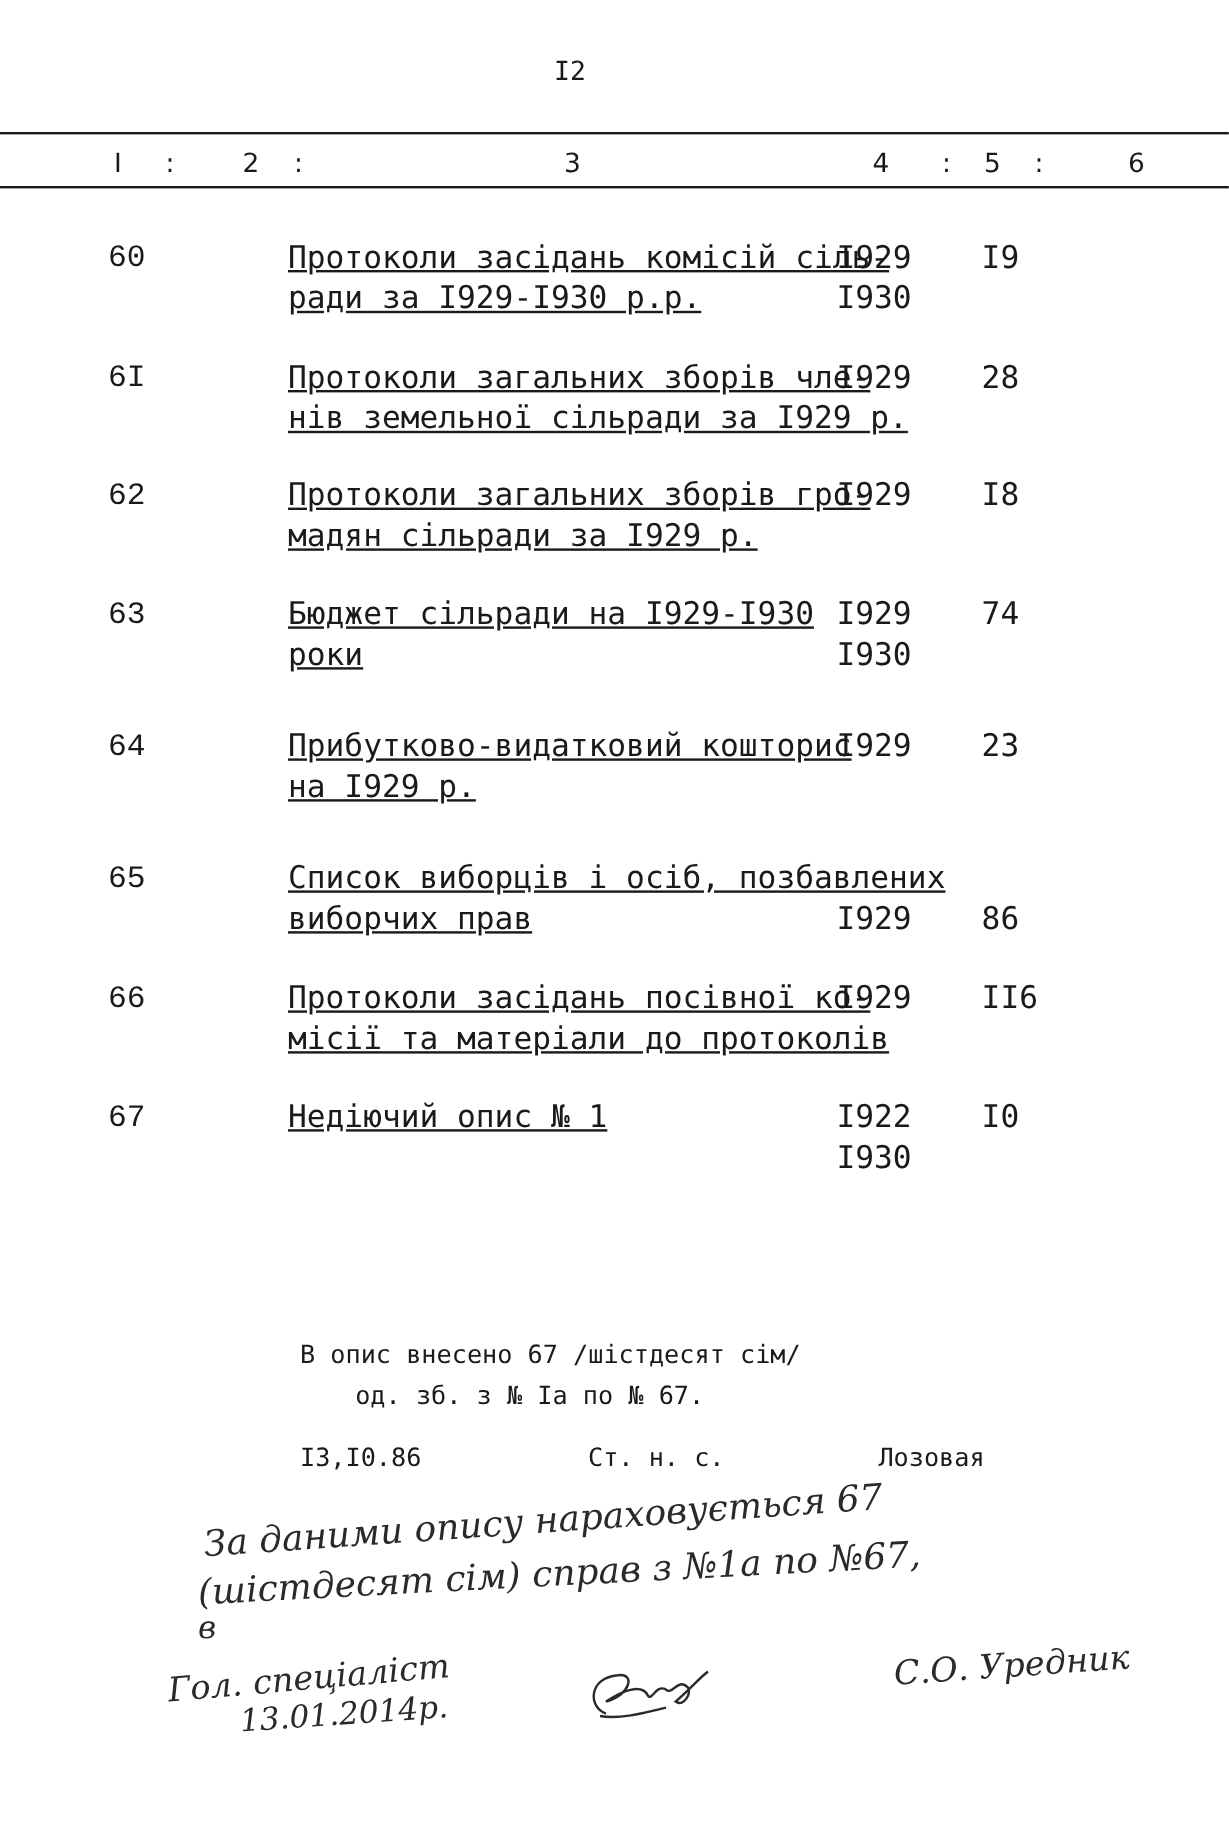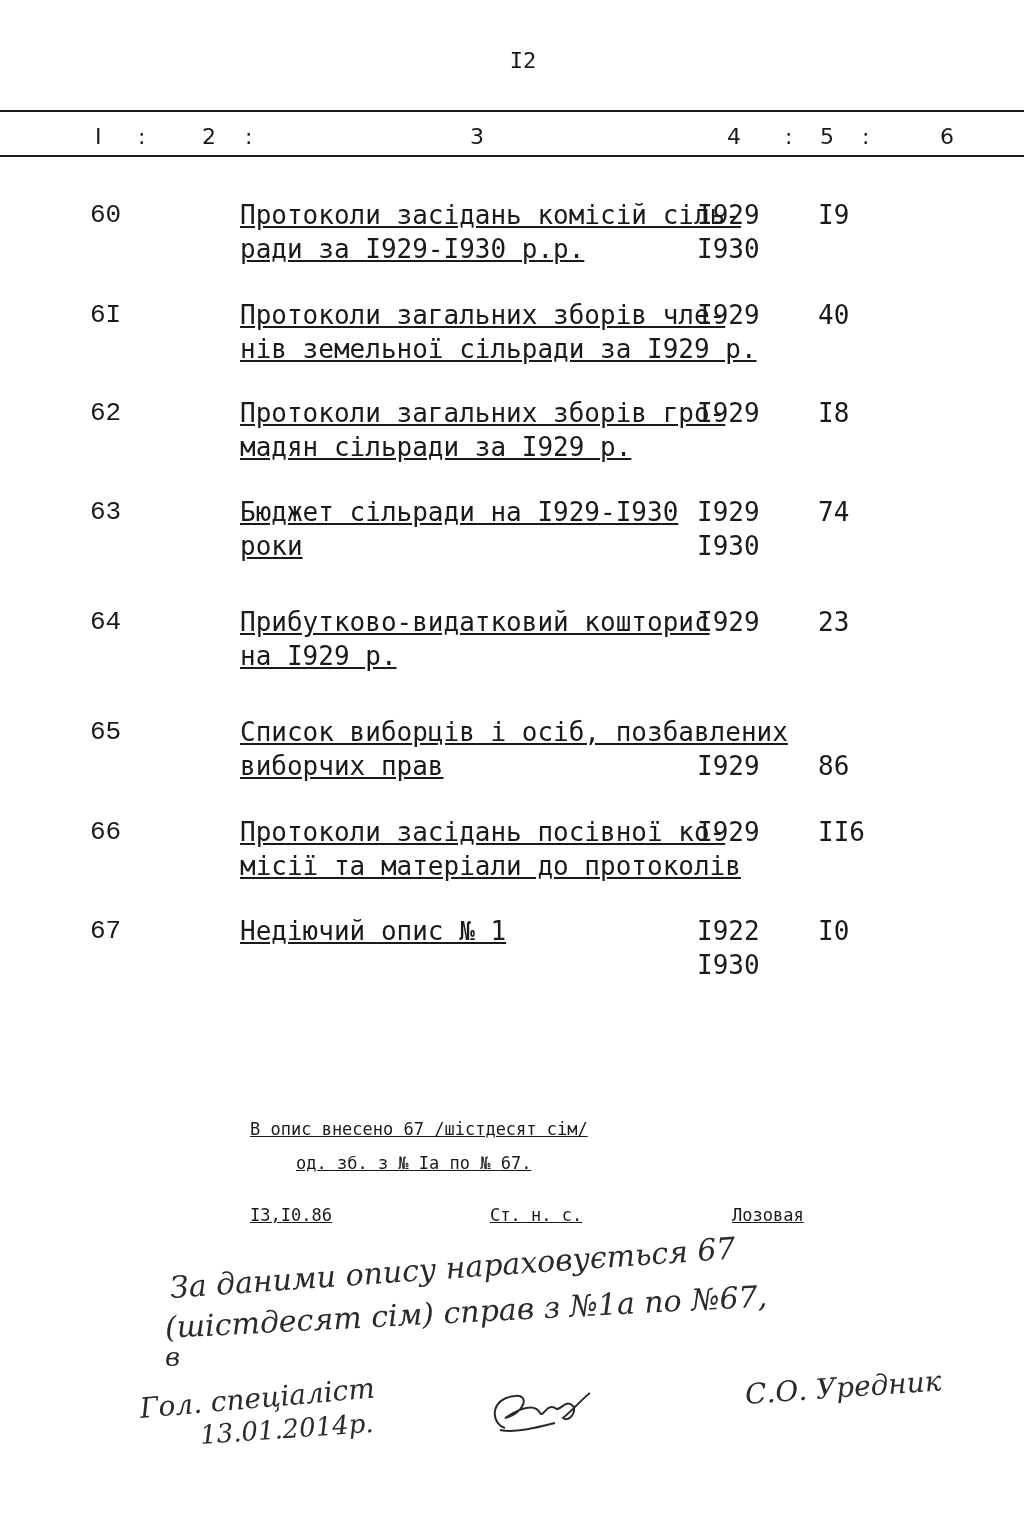--- a/index.html
+++ b/index.html
@@ -15,21 +15,20 @@
       color: #1a1a1a;
       font-family: "DejaVu Sans Mono", "Liberation Mono", monospace;
     }
     .page-number {
       position: absolute;
       top: 48px;
       left: 0;
       width: 950px;
       text-align: center;
       font-size: 22px;
-      margin-left: 48px;
     }
     .rule {
       position: absolute;
       left: 0;
       width: 1024px;
       height: 2px;
       background: #1a1a1a;
     }
     .rule.top { top: 110px; }
     .rule.bottom { top: 155px; }
@@ -50,24 +49,23 @@
       line-height: 34px;
       white-space: pre;
     }
     .cell.num { left: 90px; font-family: "Liberation Mono", monospace; }
     .cell.title { left: 240px; text-decoration: underline; }
     .cell.years { left: 697px; }
     .cell.sheets { left: 818px; }
     .summary {
       position: absolute;
       left: 250px;
-      font-size: 17px;
+      font-size: 21px;
       line-height: 34px;
       white-space: pre;
-      text-decoration: underline;
     }
     .handwritten {
       position: absolute;
       font-family: "DejaVu Serif", "Liberation Serif", serif;
       font-style: italic;
       color: #2a2a2a;
       white-space: pre;
     }
     .signature-scribble {
       position: absolute;
@@ -104,21 +102,21 @@
 ради за I929-I930 р.р.</div>
       <div class="cell years">I929
 I930</div>
       <div class="cell sheets">I9</div>
     </div>
     <div class="row" style="top: 298px;">
       <div class="cell num">6I</div>
       <div class="cell title">Протоколи загальних зборів чле-
 нів земельної сільради за I929 р.</div>
       <div class="cell years">I929</div>
-      <div class="cell sheets">40</div>
+      <div class="cell sheets">28</div>
     </div>
     <div class="row" style="top: 396px;">
       <div class="cell num">62</div>
       <div class="cell title">Протоколи загальних зборів гро-
 мадян сільради за I929 р.</div>
       <div class="cell years">I929</div>
       <div class="cell sheets">I8</div>
     </div>
     <div class="row" style="top: 495px;">
       <div class="cell num">63</div>

